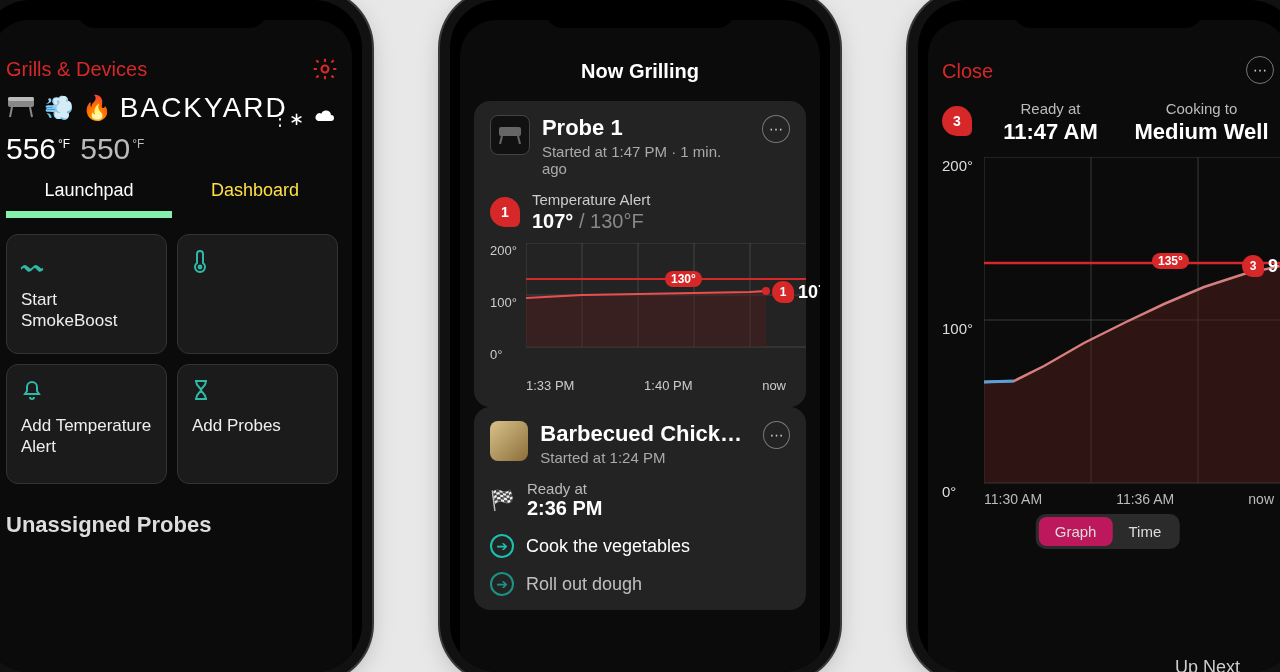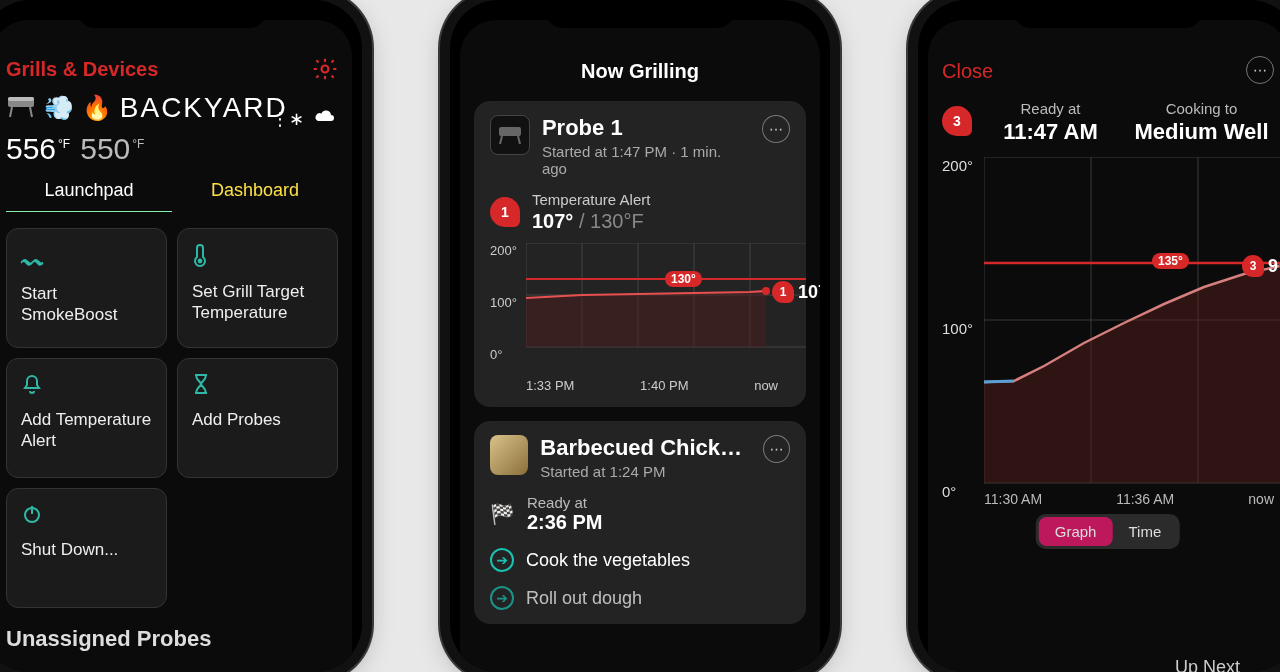--- a/index.html
+++ b/index.html
@@ -42,54 +42,54 @@
     background: #0b0b0b;
     color: #fff;
     padding: 36px 14px 0 14px;
     overflow: hidden;
     position: relative;
   }
 
   
   .p1 { width: 380px; margin-left:-12px; }
   .hdr-row { display: flex; justify-content: space-between; align-items: center; }
-  .grills-label { color: #d62828; font-size: 20px; font-weight: 700; }
+  .grills-label { color: #d62828; font-size: 20px; font-weight: 400; }
   .gear-icon { width: 26px; height: 26px; stroke:#d62828; fill:none; stroke-width:2; }
   .backyard-row { display:flex; align-items:center; gap:8px; margin-top:10px; }
   .backyard-row .name { font-family: "Impact","Arial Black",sans-serif; font-size:28px; letter-spacing:2px; }
   .status-icons { position:absolute; top:88px; right:16px; display:flex; gap:10px; color:#fff; font-size:18px;}
   .temps-row { margin-top:8px; display:flex; gap:10px; font-size:30px; font-weight:500;}
   .deg-lab { font-size:12px; vertical-align: super; margin-left:2px;}
   .tabs { display:flex; margin-top:14px; font-size:18px;}
   .tab { flex:1; text-align:center; padding-bottom:10px; color:#fde047;}
-  .tab.active { color:#fff; border-bottom:1px solid #86efac;}
+  .tab.active { color:#fff; border-bottom:7px solid #86efac;}
   .tile-grid { display:grid; grid-template-columns:1fr 1fr; gap:10px; margin-top:16px;}
   .tile { background:#1b1b1b; border:1px solid #333; border-radius:12px; padding:14px; height:120px;}
   .tile-icon { font-size:22px; color:#2fb8a6; margin-bottom:8px;}
   .tile-label { font-size:17px; line-height:1.25; color:#eee;}
   .unassigned { margin-top:18px; font-size:22px; font-weight:600; color:#ddd;}
 
   
   .p2 { width: 380px; }
   .now-title { text-align:center; font-size:20px; font-weight:600; margin-bottom:18px; margin-top: 4px;}
-  .card { background:#232323; border-radius:16px; padding:14px 16px; margin-bottom:14px;}
+  .card { background:#232323; border-radius:16px; padding:14px 16px; }
   .card-hdr { display:flex; align-items:flex-start; gap:12px;}
   .grill-ico { width:40px; height:40px; background:#111; border:1px solid #444; border-radius:8px; display:flex; align-items:center; justify-content:center;}
   .card-title { font-size:22px; font-weight:600; }
   .card-sub { font-size:15px; color:#aaa; margin-top:2px;}
   .ellipsis { margin-left:auto; width:28px; height:28px; border:1.5px solid #777; border-radius:50%; display:flex; align-items:center; justify-content:center; color:#ccc; font-size:14px;}
   .alert-row { display:flex; align-items:center; gap:12px; margin:14px 0 6px;}
   .probe-badge { width:30px; height:30px; background:#d62828; border-radius:50% 50% 6px 50%; display:flex; align-items:center; justify-content:center; font-weight:bold; font-size:14px; transform:rotate(0deg); position:relative;}
   .alert-text { font-size:15px; color:#ccc;}
   .alert-val { font-size:20px; font-weight:600; margin-top:2px;}
   .alert-val .tgt { color:#888; font-weight:400;}
   .mini-chart { margin-top:10px; background:#232323; position:relative; height:150px;}
   .mini-chart .yax { position:absolute; left:0; font-size:13px; color:#ccc;}
   .mini-chart svg { position:absolute; left:36px; top:0; right:0;}
-  .mini-chart .xax { position:absolute; bottom:0; left:36px; right:12px; display:flex; font-size:13px; color:#ccc;}
+  .mini-chart .xax { position:absolute; bottom:0; left:36px; right:4px; display:flex; font-size:13px; color:#ccc;}
   .pill { background:#d62828; border-radius:10px; padding:1px 6px; font-size:12px; font-weight:bold;}
   .food-ico { width:40px; height:40px; border-radius:8px; background:linear-gradient(135deg,#d9c28a,#8b6f3a);}
   .ready-row { display:flex; align-items:center; gap:12px; margin-top:14px;}
   .flag-ico { font-size:20px;}
   .ready-lbl { font-size:15px; color:#bbb;}
   .ready-val { font-size:20px; font-weight:600;}
   .step-row { display:flex; align-items:center; gap:12px; margin-top:14px; font-size:18px;}
   .arrow-ico { width:24px; height:24px; border:2px solid #19c2b0; border-radius:50%; display:flex; align-items:center; justify-content:center; color:#19c2b0; font-size:14px;}
 
   
@@ -170,46 +170,36 @@
         <div class="tile-icon">〰</div>
         <div class="tile-label">Start SmokeBoost</div>
       </div>
       <div class="tile">
         <div class="tile-icon">
           <svg width="16" height="24" viewBox="0 0 16 24">
                 <path fill="none" stroke="#2fb8a6" stroke-width="2" d="M8 2a3 3 0 013 3v9a5 5 0 11-6 0V5a3 3 0 013-3z"></path>
                 <circle cx="8" cy="18" r="2.4" fill="#2fb8a6"></circle>
               </svg>
         </div>
-        <div class="tile-label">Set Grill Target Temperature</div>
       </div>
       <div class="tile">
         <div class="tile-icon">
           <svg width="22" height="22" viewBox="0 0 22 22">
                 <path fill="none" stroke="#2fb8a6" stroke-width="2" d="M11 3a5 5 0 015 5v4l2 3H4l2-3V8a5 5 0 015-5zM9 18a2 2 0 004 0"></path>
               </svg>
         </div>
         <div class="tile-label">Add Temperature Alert</div>
       </div>
       <div class="tile">
         <div class="tile-icon">
           <svg width="18" height="22" viewBox="0 0 18 22">
                 <path fill="none" stroke="#2fb8a6" stroke-width="2" d="M3 2h12M3 20h12M4 2c0 5 5 7 5 9s-5 4-5 9M14 2c0 5-5 7-5 9s5 4 5 9"></path>
               </svg>
         </div>
         <div class="tile-label">Add Probes</div>
-      </div>
-      <div class="tile">
-        <div class="tile-icon">
-          <svg width="22" height="22" viewBox="0 0 22 22">
-                <circle cx="11" cy="12" r="7" fill="none" stroke="#2fb8a6" stroke-width="2"></circle>
-                <line x1="11" y1="3" x2="11" y2="11" stroke="#2fb8a6" stroke-width="2"></line>
-              </svg>
-        </div>
-        <div class="tile-label">Shut Down...</div>
       </div>
       <div></div>
     </div>
 
     <div class="unassigned">Unassigned Probes</div>
 
   </div>
     </div>
 </div>
 

